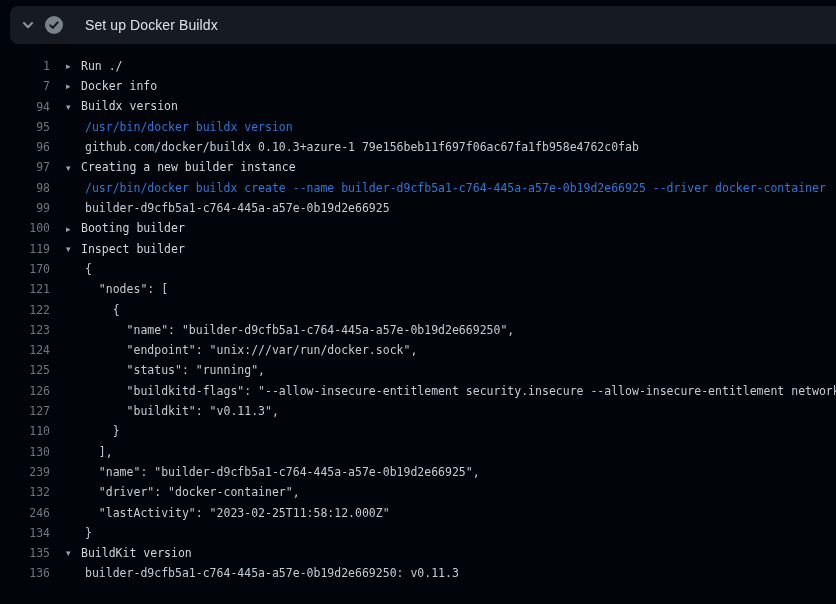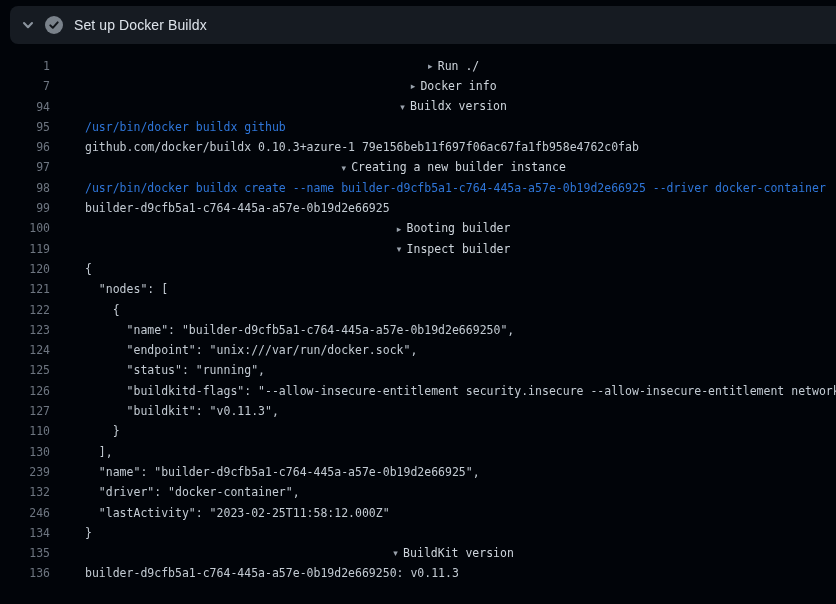--- a/index.html
+++ b/index.html
@@ -9,29 +9,29 @@
     --toggle-gray:#9aa3ad;
   }
   *{box-sizing:border-box;margin:0;padding:0;}
   html,body{background:var(--page-bg);}
   .app{position:relative;width:836px;height:604px;background:var(--page-bg);overflow:hidden;
        font-family:"DejaVu Sans Mono",monospace;}
   .step-header{position:absolute;top:6px;left:10px;right:0;height:38px;background:var(--header-bg);
        border-radius:8px 0 0 8px;display:flex;align-items:center;padding-left:11px;cursor:pointer;}
   .chev{width:14px;height:14px;flex:none;display:flex;align-items:center;justify-content:center;}
   .check{width:18px;height:18px;flex:none;margin-left:10px;display:flex;align-items:center;justify-content:center;}
-  .step-title{margin-left:11px;font-family:"Liberation Sans","DejaVu Sans",sans-serif;
+  .step-title{margin-left:22px;font-family:"Liberation Sans","DejaVu Sans",sans-serif;
        font-size:14px;color:var(--title-text);letter-spacing:.1px;}
   .log{position:absolute;top:44px;left:0;right:0;bottom:0;padding-top:12px;overflow:hidden;}
   .row{height:20.3px;display:flex;align-items:center;font-size:11.5px;line-height:20.3px;overflow:hidden;}
   .num{flex:none;width:50px;text-align:right;color:var(--line-number);user-select:none;cursor:pointer;}
   .content{flex:1;margin-left:16px;white-space:pre;overflow:hidden;}
   .tri{display:inline-block;width:15px;font-size:9px;color:var(--toggle-gray);
        font-family:"DejaVu Sans",sans-serif;vertical-align:middle;}
-  .grouprow .content{color:var(--group-text);cursor:pointer;text-align:center;}
+  .grouprow .content{color:var(--group-text);cursor:pointer;}
   .plain{padding-left:19px;}
   .cmd .content{color:var(--command-text);}
   .out .content{color:var(--log-text);}
 </style>
 </head>
 <body>
 
 <div class="app">
   <div class="step-header">
     <span class="chev">
@@ -56,21 +56,21 @@
       <div class="row grouprow">
         <span class="num">7</span>
         <span class="content"><span class="tri">▸</span>Docker info</span>
       </div>
       <div class="row grouprow">
         <span class="num">94</span>
         <span class="content"><span class="tri">▾</span>Buildx version</span>
       </div>
       <div class="row cmd">
         <span class="num">95</span>
-        <span class="content plain">/usr/bin/docker buildx github</span>
+        <span class="content plain">/usr/bin/docker buildx version</span>
       </div>
       <div class="row out">
         <span class="num">96</span>
         <span class="content plain">github.com/docker/buildx 0.10.3+azure-1 79e156beb11f697f06ac67fa1fb958e4762c0fab</span>
       </div>
       <div class="row grouprow">
         <span class="num">97</span>
         <span class="content"><span class="tri">▾</span>Creating a new builder instance</span>
       </div>
       <div class="row cmd">
@@ -83,21 +83,21 @@
       </div>
       <div class="row grouprow">
         <span class="num">100</span>
         <span class="content"><span class="tri">▸</span>Booting builder</span>
       </div>
       <div class="row grouprow">
         <span class="num">119</span>
         <span class="content"><span class="tri">▾</span>Inspect builder</span>
       </div>
       <div class="row out">
-        <span class="num">120</span>
+        <span class="num">170</span>
         <span class="content plain">{</span>
       </div>
       <div class="row out">
         <span class="num">121</span>
         <span class="content plain">  "nodes": [</span>
       </div>
       <div class="row out">
         <span class="num">122</span>
         <span class="content plain">    {</span>
       </div>

